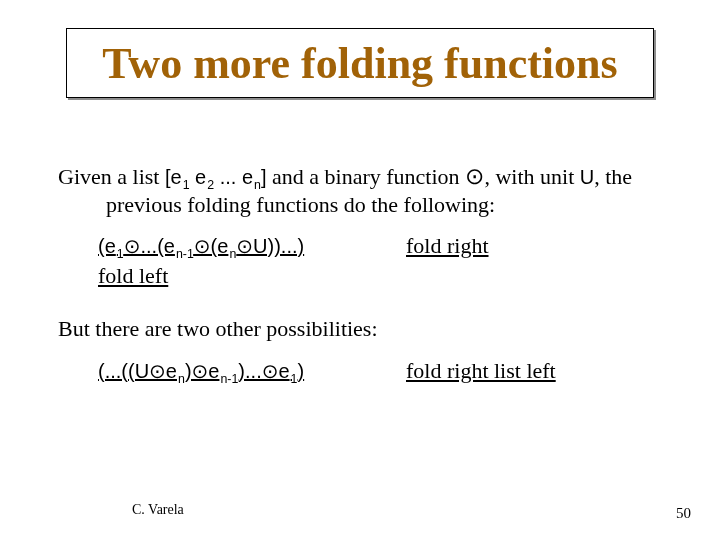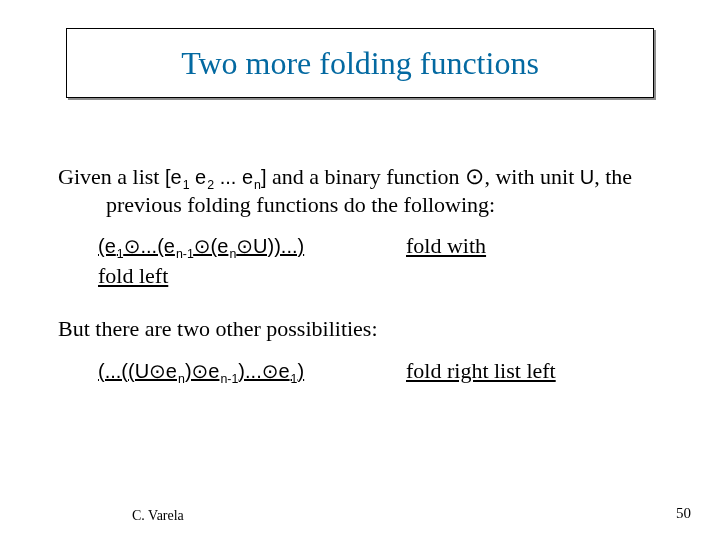--- a/index.html
+++ b/index.html
@@ -25,23 +25,23 @@
     width: 588px;
     height: 70px;
     border: 1px solid #000;
     box-shadow: 2px 2px 0 rgba(128,128,128,0.9);
     box-sizing: border-box;
     display: flex;
     align-items: center;
     justify-content: center;
   }
   .title {
-    color: #0369a1;
-    font-size: 32px;
-    font-weight: 400;
+    color: #a16207;
+    font-size: 44px;
+    font-weight: 700;
     letter-spacing: 0;
   }
   .body {
     position: absolute;
     left: 58px;
     top: 136px;
     width: 612px;
     font-size: 22px;
     line-height: 1.25;
   }
@@ -76,21 +76,21 @@
   }
   sub {
     font-size: 62%;
     vertical-align: sub;
     line-height: 0;
     padding-left: 1px;
   }
   .footer-left {
     position: absolute;
     left: 132px;
-    bottom: 16px;
+    bottom: 22px;
     font-size: 14px;
   }
   .footer-right {
     position: absolute;
     right: 29px;
     bottom: 18px;
     font-size: 15px;
   }
   .op-dot {
     font-size: 1.05em;
@@ -109,21 +109,21 @@
 
     <div class="para hang">
       <span>Given a list </span><span class="code"><span>[e</span><sub>1</sub><span>&nbsp;e</span><sub>2</sub><span>&nbsp;... e</span><sub>n</sub><span>]</span></span><span> and a binary function </span><span class="op-dot">⊙</span><span>, with unit&nbsp;</span><span class="code">U</span><span>, the previous folding functions do the following:</span>
     </div>
 
     <div class="rows">
       <div class="row">
         <div class="lhs code">
           <span>(e</span><sub>1</sub><span>⊙...(e</span><sub>n-1</sub><span>⊙(e</span><sub>n</sub><span>⊙U))...)</span>
         </div>
-        <div class="rhs">fold with</div>
+        <div class="rhs">fold right</div>
       </div>
       <div class="row">
         <div class="rhs">fold left</div>
       </div>
     </div>
 
     <div class="para">But there are two other possibilities:</div>
 
     <div class="rows">
       <div class="row">

